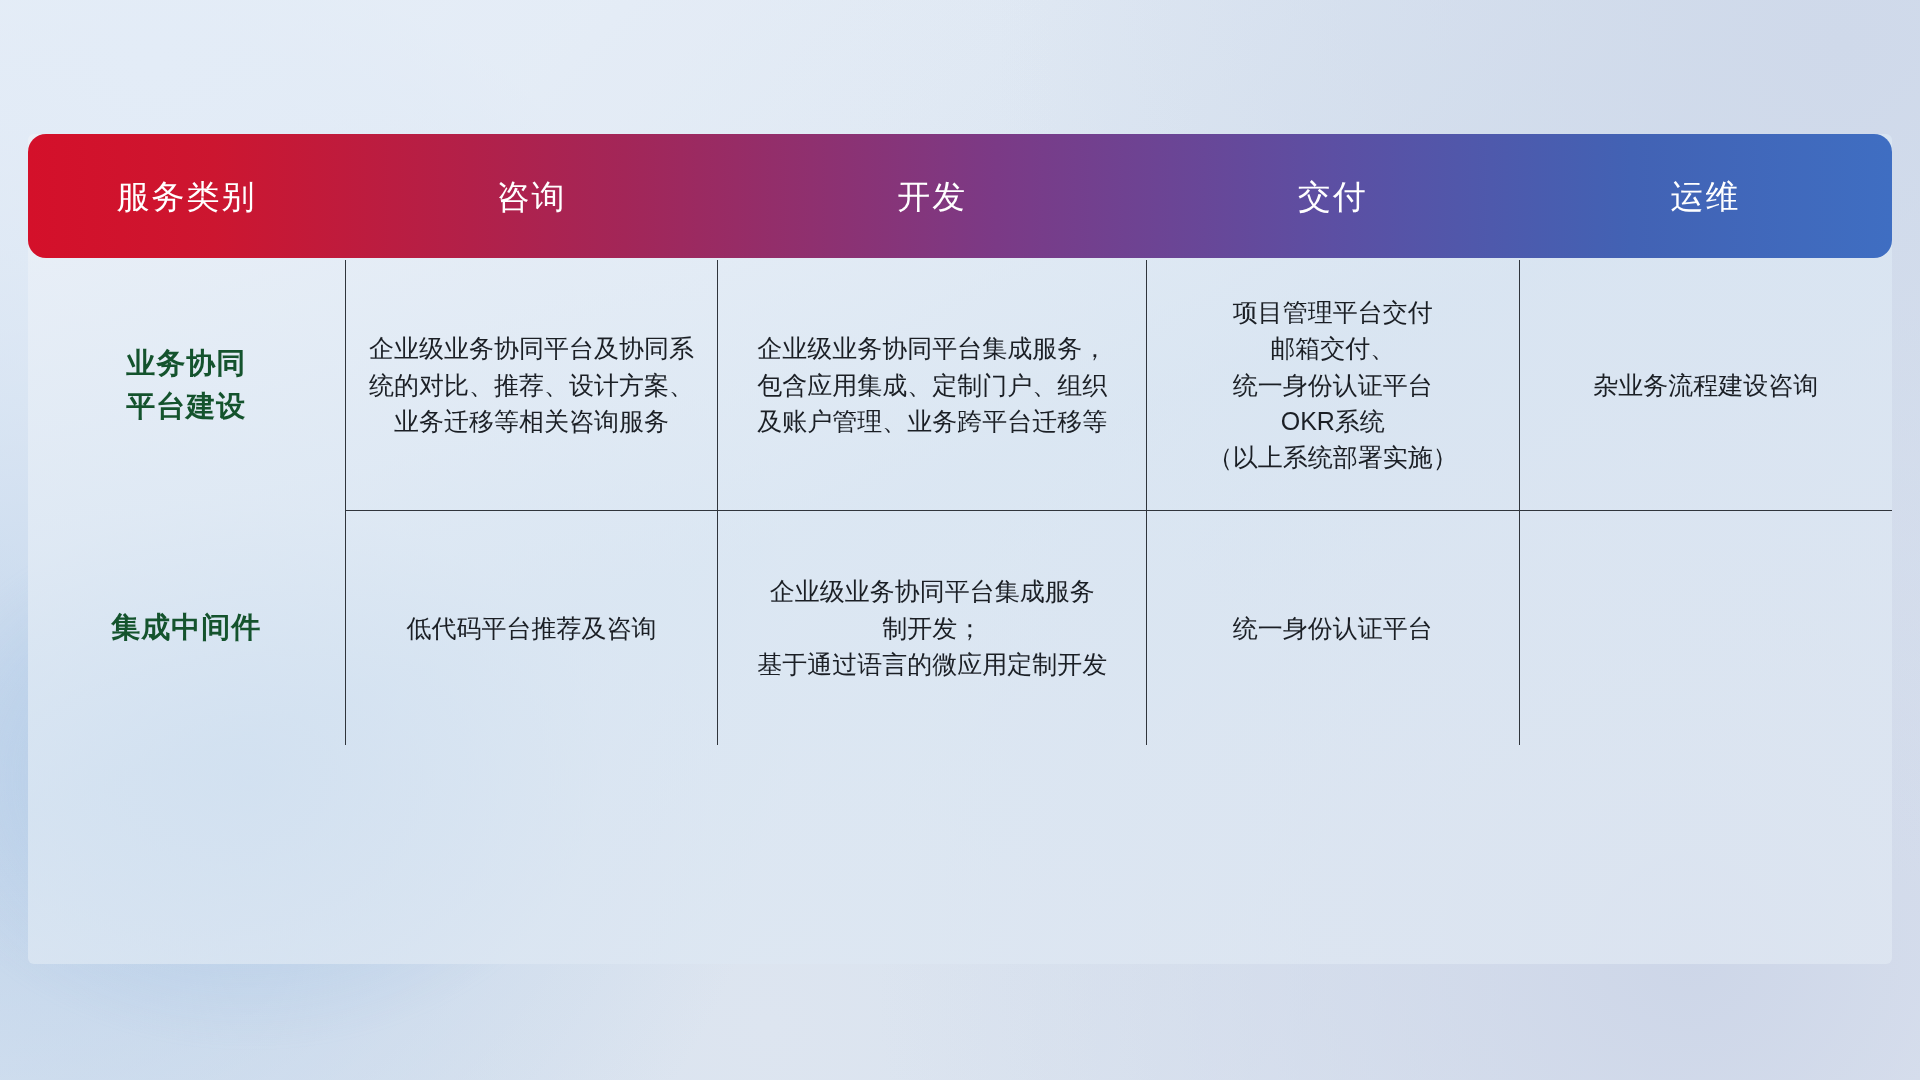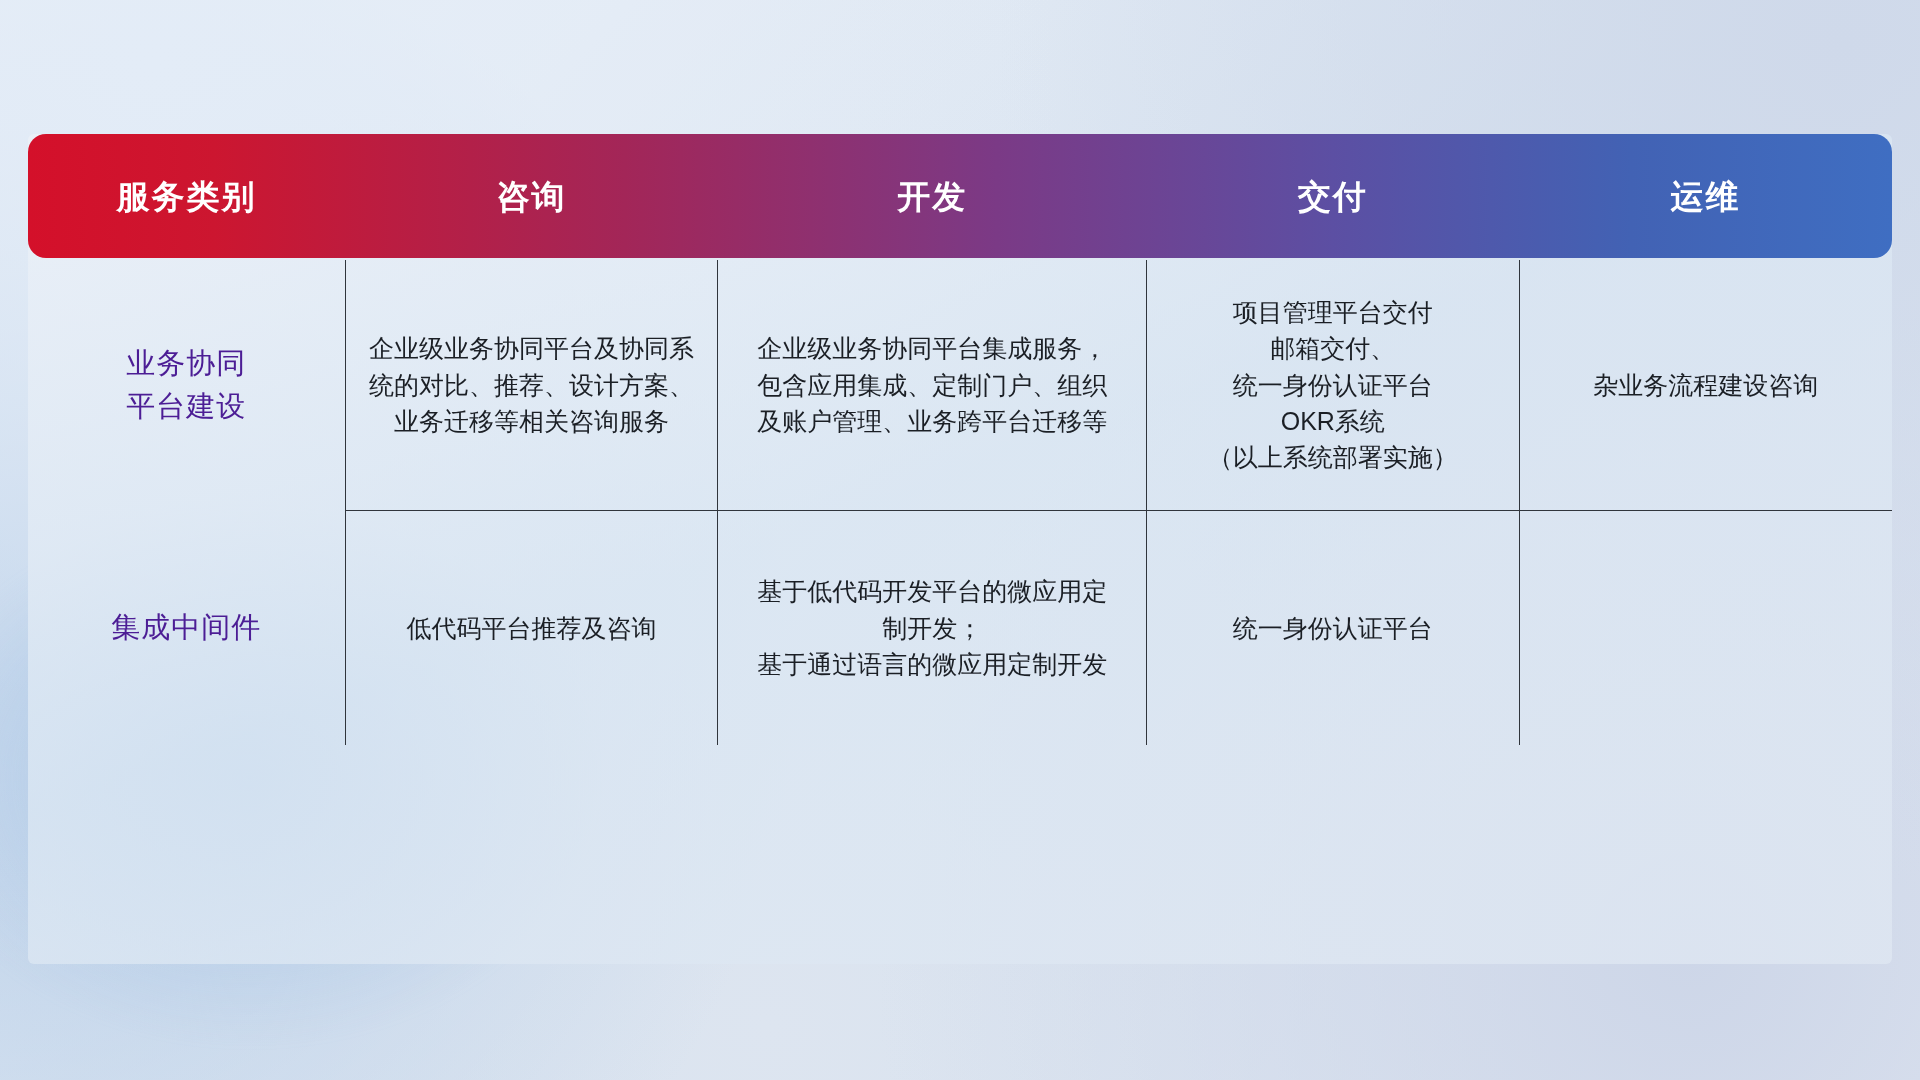--- a/index.html
+++ b/index.html
@@ -58,21 +58,21 @@
     border-collapse: collapse;
     width: 1864px;
     table-layout: fixed;
   }
 
   
   thead th {
     height: 124px;
     color: #ffffff;
     font-size: 33px;
-    font-weight: bold;
+    font-weight: normal;
     text-align: center;
     vertical-align: middle;
     letter-spacing: 2px;
     border: none;
     position: relative;
     background: transparent;
   }
   .header-bar {
     position: absolute;
     left: 0;
@@ -95,22 +95,22 @@
     color: #1b1f25;
     font-size: 25px;
     line-height: 1.45;
     padding: 18px 14px;
     background: transparent;
   }
   tbody tr td:first-child {
     border-left: none;
     border-top: none;
     border-bottom: none;
-    color: #4c1d95;
-    font-weight: normal;
+    color: #14532d;
+    font-weight: bold;
     font-size: 29px;
     line-height: 1.5;
     letter-spacing: 1px;
   }
   tbody tr:first-child td {
     border-top: none;
   }
   tbody tr:last-child td {
     border-bottom: none;
   }
@@ -182,21 +182,21 @@
           </td>
       </tr>
       <tr class="r3">
         <td>
             <span class="cell-text">集成中间件</span>
           </td>
         <td>
             <span class="cell-text">低代码平台推荐及咨询</span>
           </td>
         <td>
-            <span class="cell-text">基于低代码开发平台的微应用定
+            <span class="cell-text">企业级业务协同平台集成服务
 制开发；
 基于通过语言的微应用定制开发</span>
           </td>
         <td>
             <span class="cell-text">统一身份认证平台</span>
           </td>
         <td>
             <span class="cell-text"></span>
           </td>
       </tr>

